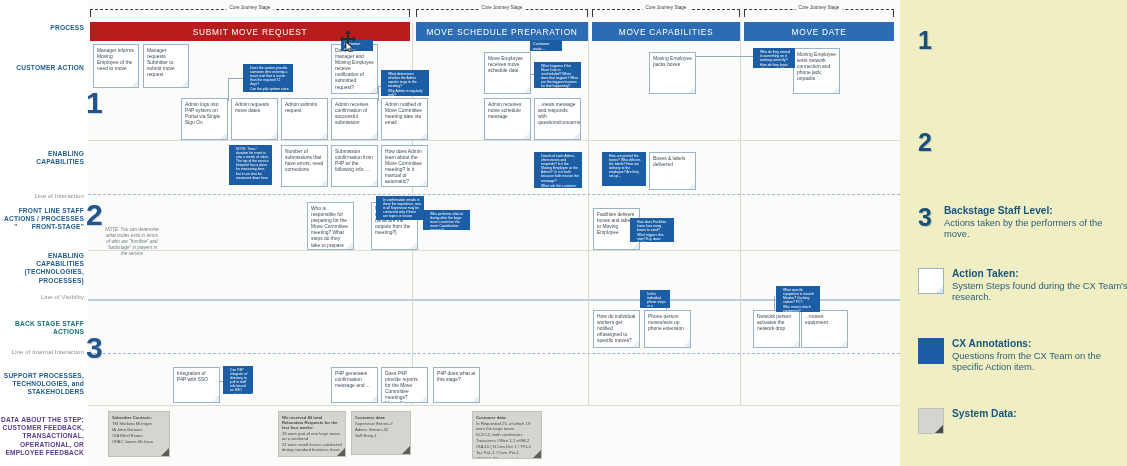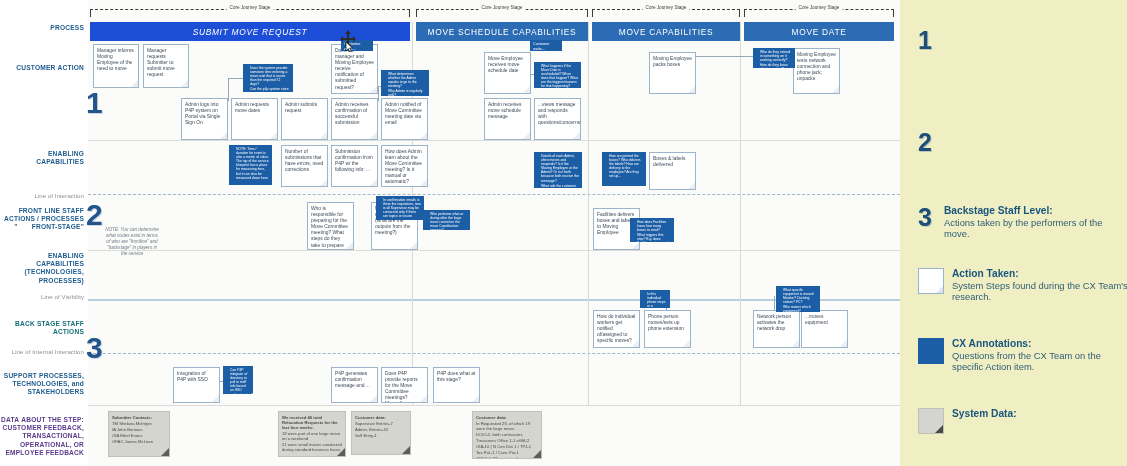--- a/index.html
+++ b/index.html
@@ -23,21 +23,21 @@
   .core-strip .cs-txt{position:absolute;left:50%;top:-5px;transform:translateX(-50%);
       background:#fbfbf9;padding:0 3px;font-size:4.6px;color:#3b3b3b;white-space:nowrap;}
   .core-strip .tick{position:absolute;top:0;width:1px;height:7px;background:#3b3b3b;}
   .core-strip .tick.l{left:0;}
   .core-strip .tick.r{right:0;}
 
   
   .stage{position:absolute;height:19px;background:#2b6cb4;color:#ffffff;
          display:flex;align-items:center;justify-content:center;
          font-size:8.4px;letter-spacing:.7px;font-weight:normal;}
-  .stage.s1{background:#1d4ed8;font-style:italic;}
+  .stage.s1{background:#b91c1c;}
 
   
   .vsep{position:absolute;width:1px;background:#d9d9d4;}
 
   
   .hline{position:absolute;height:1px;background:#dcdcd6;left:0;right:0;}
   .hdash{position:absolute;left:0;right:0;border-top:1px dashed #9fb8cf;height:0;}
   .hsolid{position:absolute;left:0;right:0;height:2px;background:#b9cfe0;}
 
   
@@ -116,21 +116,21 @@
           <span class="tick l"></span>
           <span class="tick r"></span>
           <span class="cs-txt">Core Journey Stage</span>
         </div>
         <div class="stage s1" style="left: 2px; width: 320px; top: 22px;">SUBMIT MOVE REQUEST</div>
         <div class="core-strip" style="left: 328px; width: 172px; top: 9px;">
           <span class="tick l"></span>
           <span class="tick r"></span>
           <span class="cs-txt">Core Journey Stage</span>
         </div>
-        <div class="stage" style="left: 328px; width: 172px; top: 22px;">MOVE SCHEDULE CAPABILITIES</div>
+        <div class="stage" style="left: 328px; width: 172px; top: 22px;">MOVE SCHEDULE PREPARATION</div>
         <div class="core-strip" style="left: 504px; width: 148px; top: 9px;">
           <span class="tick l"></span>
           <span class="tick r"></span>
           <span class="cs-txt">Core Journey Stage</span>
         </div>
         <div class="stage" style="left: 504px; width: 148px; top: 22px;">MOVE CAPABILITIES</div>
         <div class="core-strip" style="left: 656px; width: 150px; top: 9px;">
           <span class="tick l"></span>
           <span class="tick r"></span>
           <span class="cs-txt">Core Journey Stage</span>

